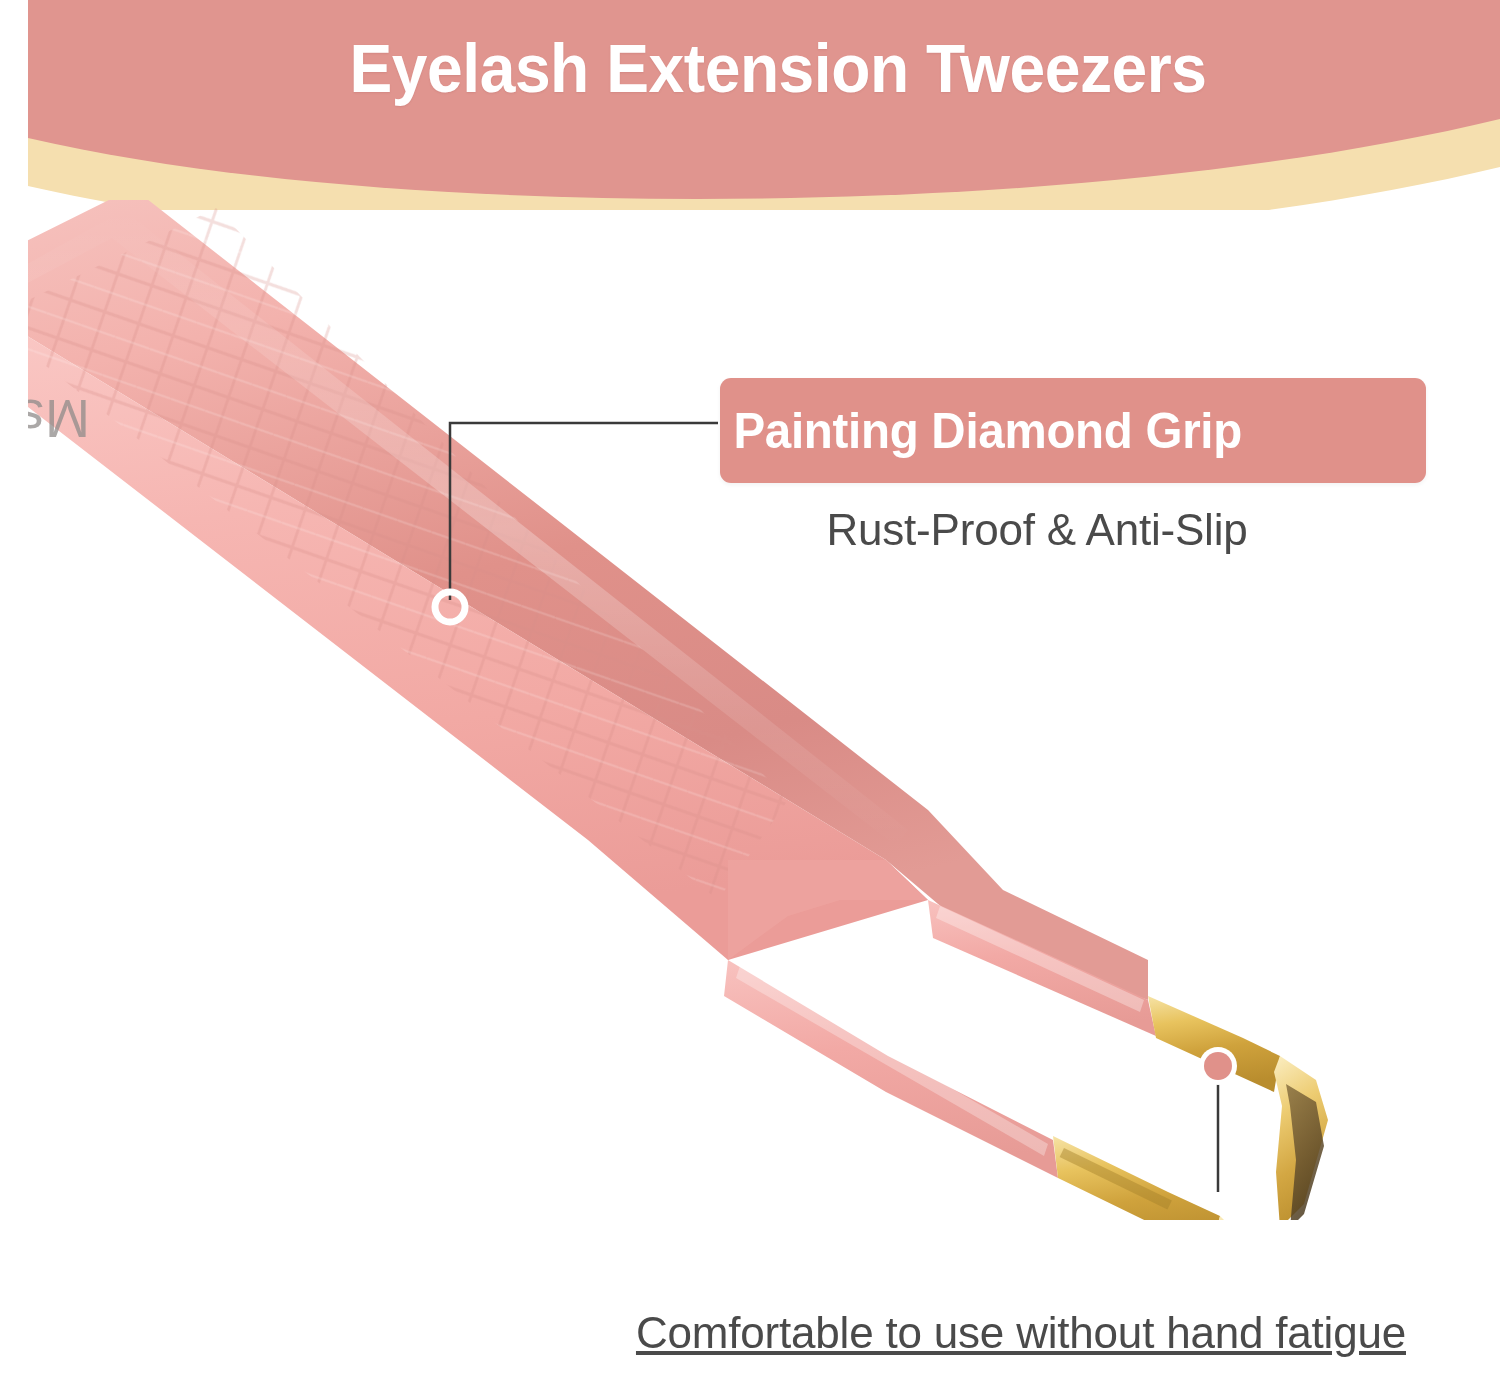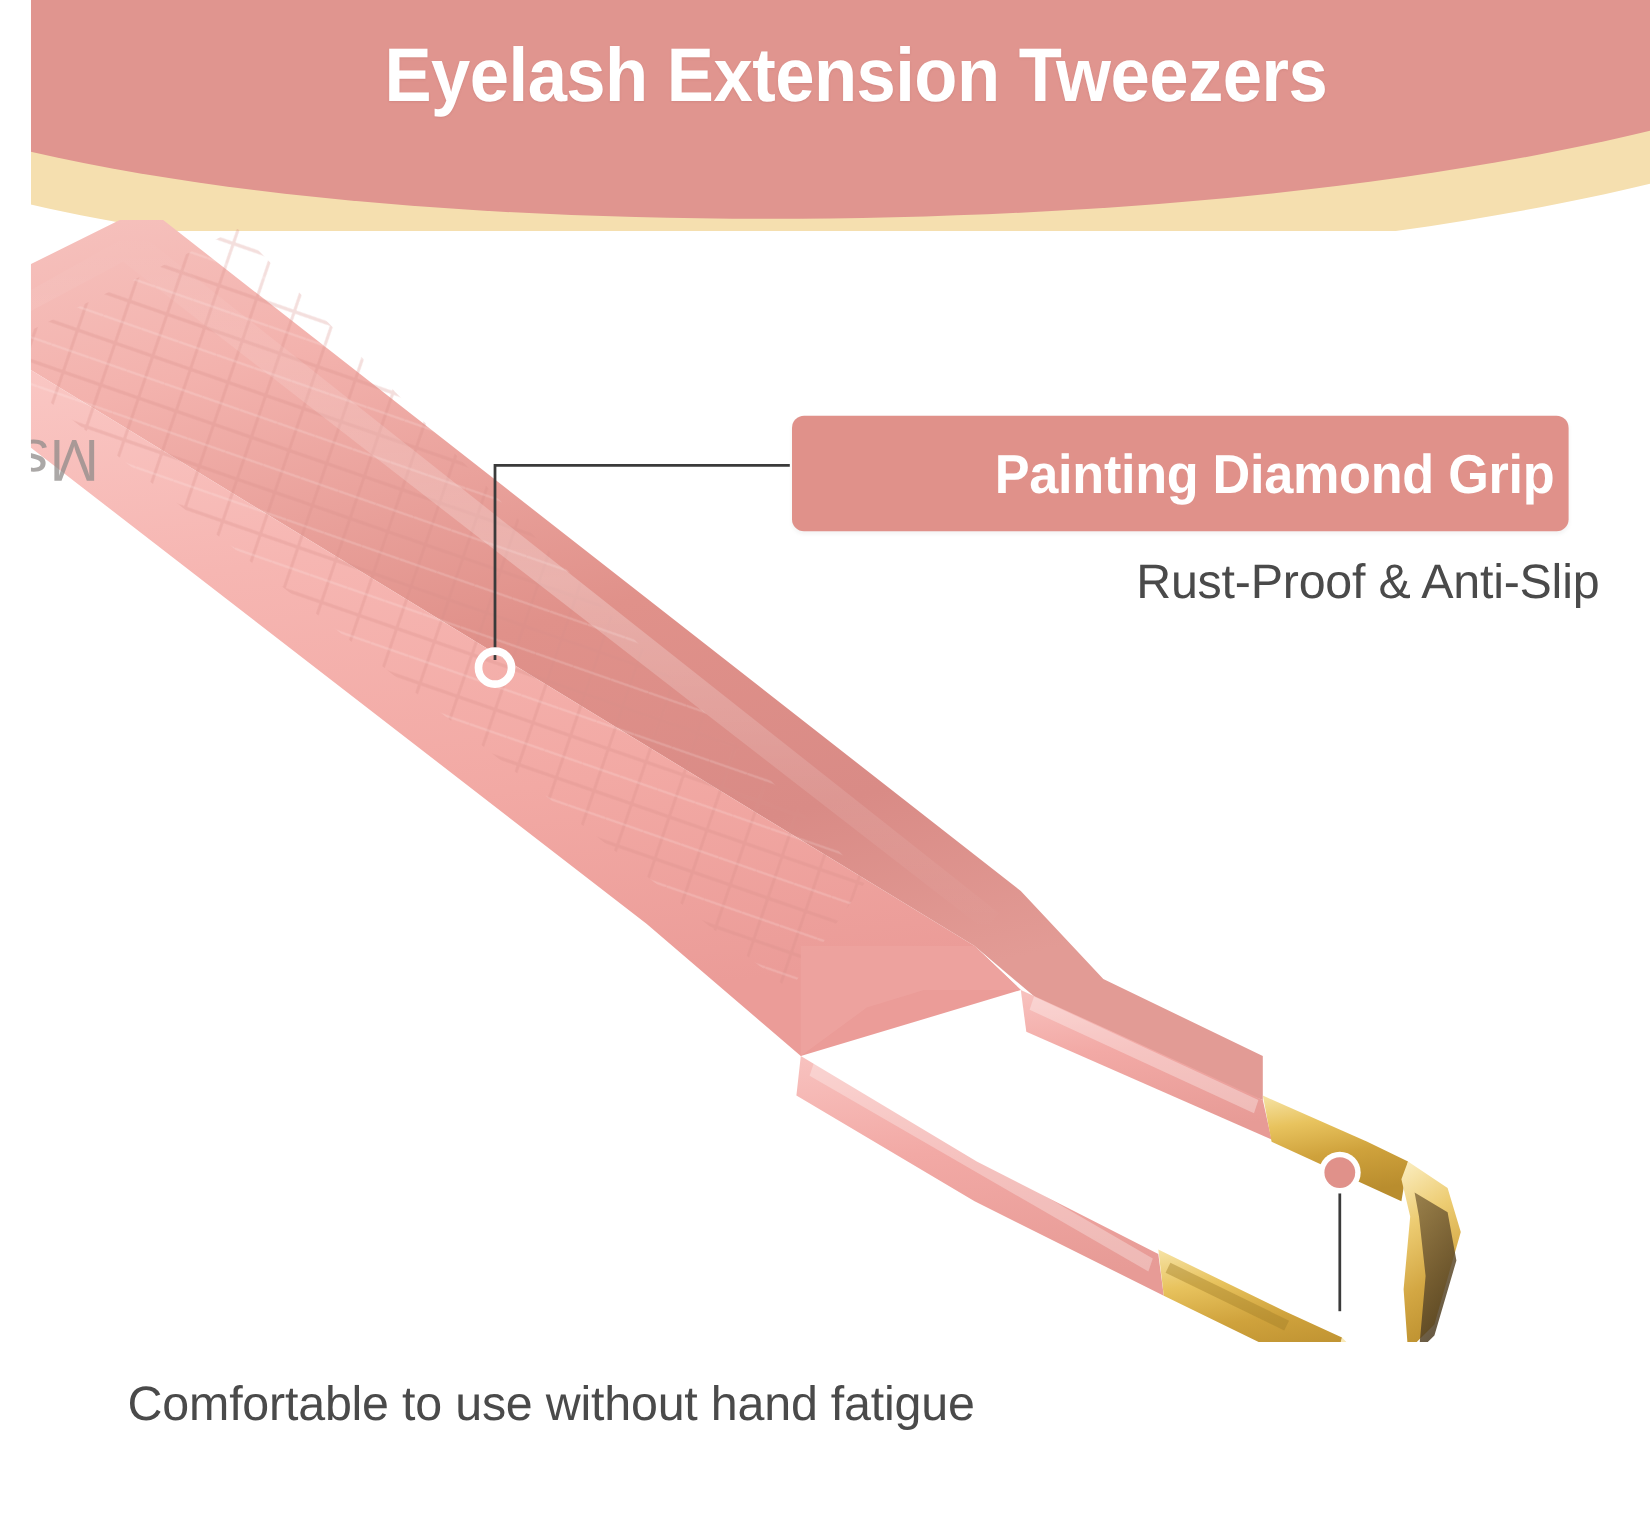--- a/index.html
+++ b/index.html
@@ -33,21 +33,21 @@
   .product { position:absolute; left:0; top:200px; width:1420px; height:1020px; }
 
   
   .callout-box {
     position:absolute;
     background:#e0918a;
     border-radius:11px;
     color:#ffffff;
     display:flex;
     align-items:center;
-    justify-content:flex-end;
+    justify-content:flex-start;
     font-weight:700;
     white-space:nowrap;
     box-shadow:0 2px 4px rgba(0,0,0,0.05);
   }
   .callout-top {
     left:692px; top:378px; width:706px; height:105px;
     font-size:50px;
     letter-spacing:-0.3px;
   }
   .callout-top span { transform:scaleX(0.95); display:inline-block; }
@@ -60,22 +60,22 @@
   .callout-bottom span { transform:scaleX(0.96); display:inline-block; }
 
   .sub-text {
     position:absolute;
     color:#4a4a4a;
     font-size:44px;
     font-weight:400;
     white-space:nowrap;
     letter-spacing:-0.2px;
   }
-  .sub-top   { left:720px; top:505px; width:706px; text-align:right; }
-  .sub-bottom{ left:88px;  top:1252px; width:1290px; text-align:left; }
+  .sub-top   { left:656px; top:505px; width:706px; text-align:center; }
+  .sub-bottom{ left:88px;  top:1308px; width:1290px; text-align:right;text-decoration:underline; }
 
   .leader { position:absolute; left:0; top:0; width:1500px; height:1379px; pointer-events:none; }
 </style>
 </head>
 <body>
 
 <div id="stage">
 
   <div class="banner-wrap">
     <svg class="banner-svg" width="1500" height="210" viewBox="0 0 1500 210">

